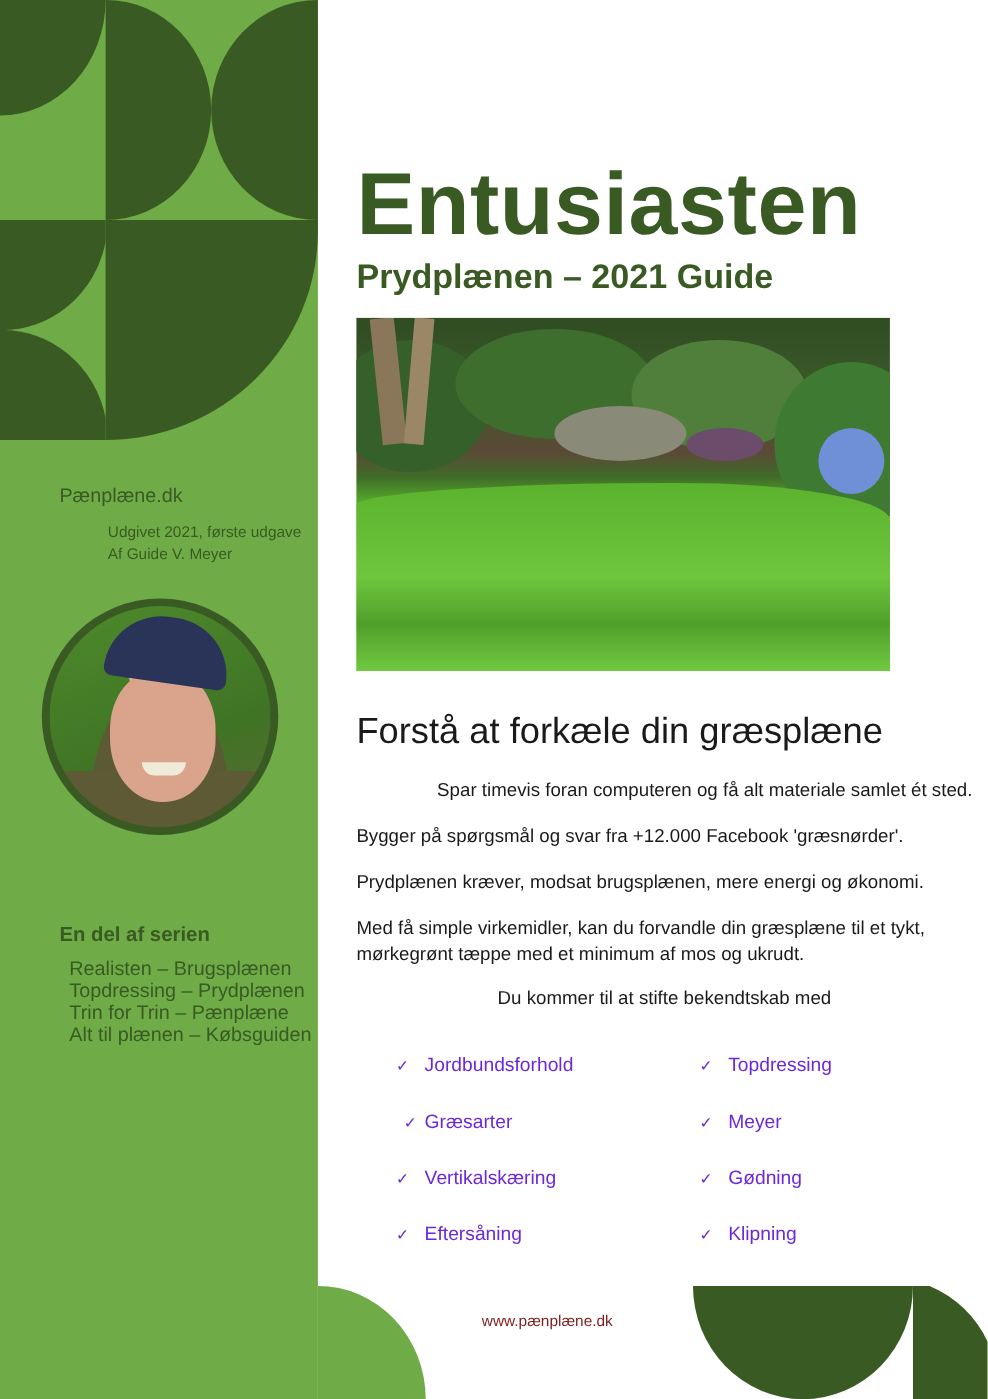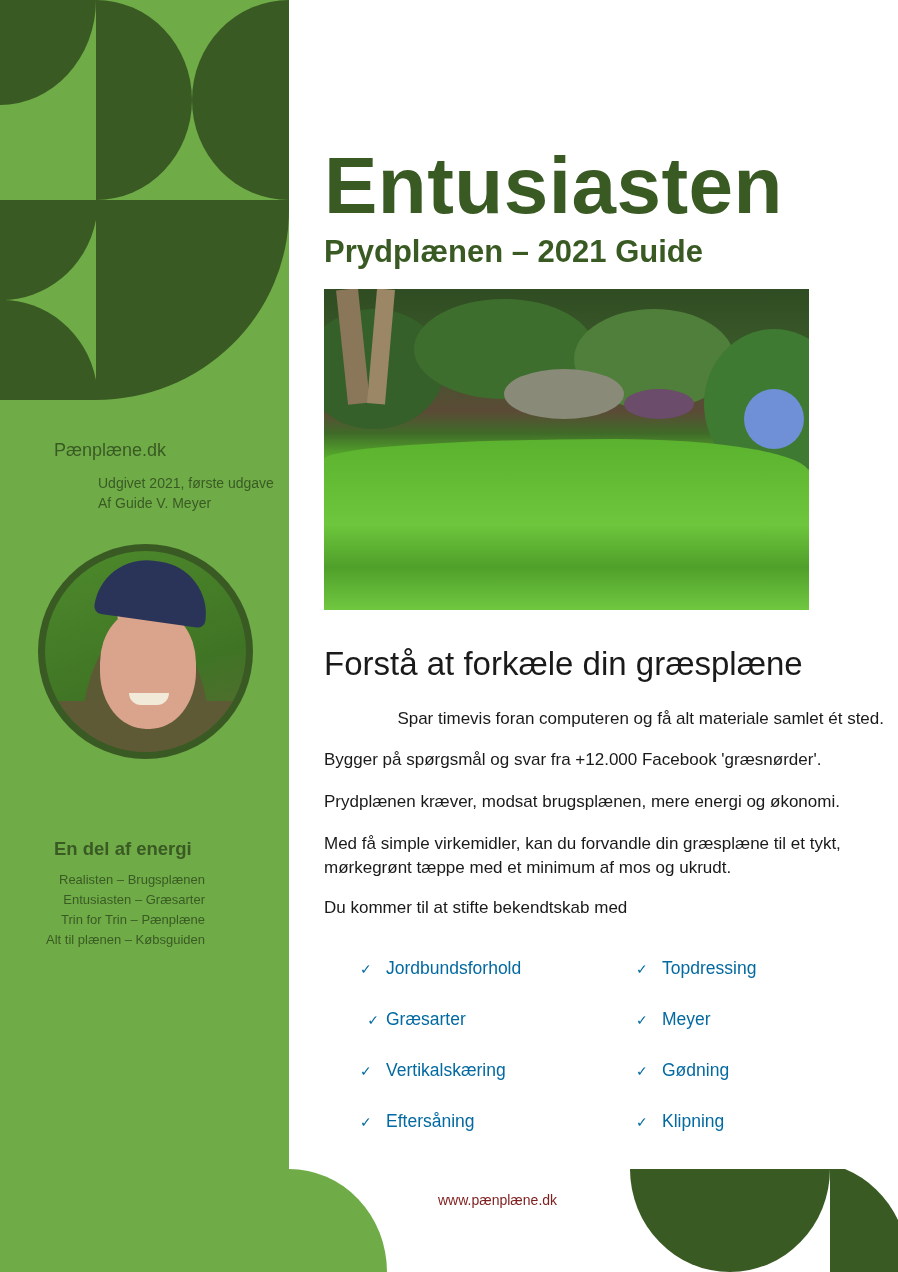--- a/index.html
+++ b/index.html
@@ -12,31 +12,31 @@
   .avatar-wrap { position:absolute; left:38px; top:544px; width:215px; height:215px; border-radius:50%; background:#3a5a24; }
   .avatar { position:absolute; left:7px; top:7px; width:201px; height:201px; border-radius:50%; overflow:hidden;
     background: radial-gradient(circle at 50% 30%, #e8b49a 0 16%, transparent 17%),
                 radial-gradient(ellipse at 50% 95%, #5b5a34 0 45%, transparent 46%),
                 linear-gradient(160deg, #4e8a2c, #3f7424 60%, #5a6a35); }
   .avatar .cap { position:absolute; left:52px; top:10px; width:112px; height:60px; background:#2a3358; border-radius:55px 55px 8px 8px; transform:rotate(8deg); }
   .avatar .face { position:absolute; left:55px; top:58px; width:96px; height:120px; background:#d9a48b; border-radius:45% 45% 48% 48%; }
   .avatar .smile { position:absolute; left:84px; top:142px; width:40px; height:12px; background:#f2ead8; border-radius:0 0 20px 20px; }
   .avatar .jacket { position:absolute; left:0; top:150px; width:201px; height:60px; background:#5e5a35; }
   .series-title { left:54px; top:838px; font-size:18.5px; font-weight:bold; }
-  .series { left:46px; top:870px; font-size:13px; line-height:20px;text-align:right; }
+  .series { left:63px; top:870px; font-size:18px; line-height:20px; }
   .main { position:absolute; left:324px; }
   .title { top:140px; font-size:80px; font-weight:bold; color:#3a5a24; letter-spacing:0.5px; line-height:92px; }
   .subtitle { top:233px; font-size:31px; font-weight:bold; color:#3a5a24; line-height:38px;text-align:center; }
   .hero { top:289px; width:485px; height:321px; overflow:hidden;
     background: linear-gradient(180deg, #2f4c22 0%, #3b5a2a 20%, #5b4a36 38%, #3f6b28 45%, #56a82c 52%, #6cc43a 70%, #58b02c 85%, #6ec83e 100%); }
   .hero .shrub { position:absolute; border-radius:50%; }
   .heading2 { top:642px; font-size:33px; color:#1a1a1a; line-height:44px; }
   .para { font-size:17px; color:#1a1a1a; line-height:24px; width:560px; }
   .checks { position:absolute; left:360px; top:958px; width:420px; }
-  .check-item { position:absolute; font-size:17.5px; color:#0369a1; white-space:nowrap; }
+  .check-item { position:absolute; font-size:17.5px; color:#6d28d9; white-space:nowrap; }
   .check-item .tick { display:inline-block; width:26px; font-size:14px; }
   .footer-url { position:absolute; left:438px; top:1192px; font-size:14px; color:#7f1d1d; }
 </style>
 </head>
 <body>
 
 <div class="sidebar"></div>
 
 <svg class="deco" width="898" height="1272" viewBox="0 0 898 1272">
 
@@ -67,24 +67,24 @@
 
 <div class="avatar-wrap">
   <div class="avatar">
     <div class="jacket"></div>
     <div class="face"></div>
     <div class="cap"></div>
     <div class="smile"></div>
   </div>
 </div>
 
-<div class="side-text series-title">En del af energi</div>
+<div class="side-text series-title">En del af serien</div>
 <div class="side-text series">
   <div>Realisten – Brugsplænen</div>
-  <div>Entusiasten – Græsarter</div>
+  <div>Topdressing – Prydplænen</div>
   <div>Trin for Trin – Pænplæne</div>
   <div>Alt til plænen – Købsguiden</div>
 </div>
 
 <div class="main title">Entusiasten</div>
 <div class="main subtitle">Prydplænen – 2021 Guide</div>
 
 <div class="main hero" title="Well-kept lawn with garden beds">
   <div class="shrub" style="left:-20px;top:20px;width:140px;height:120px;background:#35602a;"></div>
   <div class="shrub" style="left:90px;top:10px;width:180px;height:100px;background:#3e6e2e;"></div>
@@ -97,21 +97,21 @@
   <div style="position:absolute;left:48px;top:0;width:18px;height:115px;background:#9b8766;transform:rotate(5deg);"></div>
   <div style="position:absolute;left:0;top:150px;width:485px;height:171px;background:linear-gradient(180deg,#5bb22e,#6dc63c 50%,#4fa02a 75%,#70c840);border-radius:60% 40% 0 0 / 12% 20% 0 0;"></div>
 </div>
 
 <div class="main heading2">Forstå at forkæle din græsplæne</div>
 
 <div class="main para" style="top:707px;text-align:right;">Spar timevis foran computeren og få alt materiale samlet ét sted.</div>
 <div class="main para" style="top:748px;">Bygger på spørgsmål og svar fra +12.000 Facebook 'græsnørder'.</div>
 <div class="main para" style="top:790px;">Prydplænen kræver, modsat brugsplænen, mere energi og økonomi.</div>
 <div class="main para" style="top:832px;width:540px;">Med få simple virkemidler, kan du forvandle din græsplæne til et tykt, mørkegrønt tæppe med et minimum af mos og ukrudt.</div>
-<div class="main para" style="top:896px;">Du kommer til at stifte bekendtskab med</div>
+<div class="main para" style="top:896px;text-align:center;">Du kommer til at stifte bekendtskab med</div>
 
 <div class="checks">
   <div class="check-item" style="left:0;top:0;"><span class="tick">✓</span><span>Jordbundsforhold</span></div>
   <div class="check-item" style="left:0;top:51px;text-align:center;"><span class="tick">✓</span><span>Græsarter</span></div>
   <div class="check-item" style="left:0;top:102px;"><span class="tick">✓</span><span>Vertikalskæring</span></div>
   <div class="check-item" style="left:0;top:153px;"><span class="tick">✓</span><span>Eftersåning</span></div>
   <div class="check-item" style="left:276px;top:0;"><span class="tick">✓</span><span>Topdressing</span></div>
   <div class="check-item" style="left:276px;top:51px;"><span class="tick">✓</span><span>Meyer</span></div>
   <div class="check-item" style="left:276px;top:102px;"><span class="tick">✓</span><span>Gødning</span></div>
   <div class="check-item" style="left:276px;top:153px;"><span class="tick">✓</span><span>Klipning</span></div>

